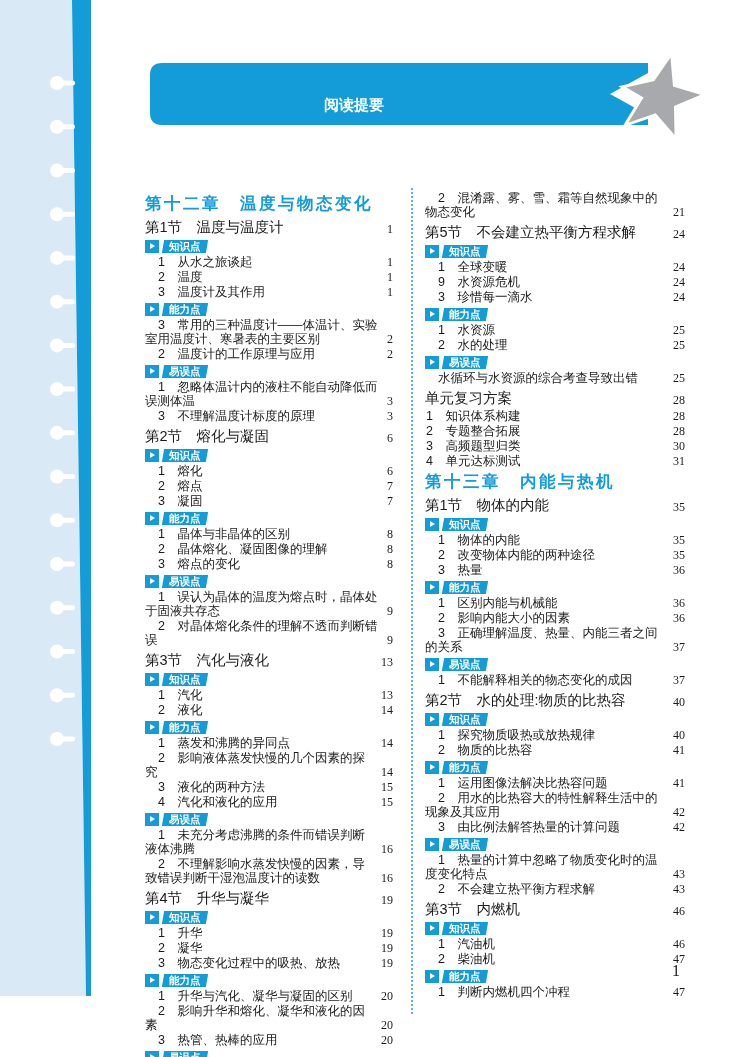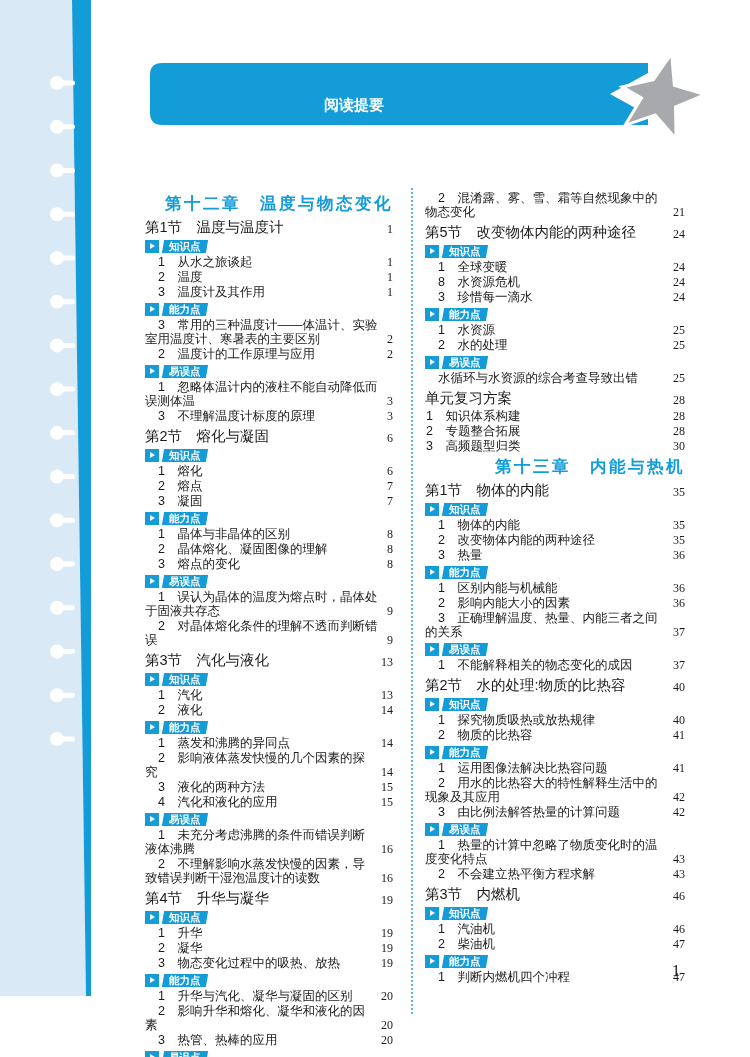--- a/index.html
+++ b/index.html
@@ -24,21 +24,21 @@
   
   .col { position:absolute; top:190px; }
   .col-left  { left:145px; width:248px; }
   .col-right { left:425px; width:260px; }
   .divider {
     position:absolute; left:411px; top:188px; width:2px; height:826px;
     background:repeating-linear-gradient(to bottom,#58b6e6 0 2px,transparent 2px 4px);
   }
   .chapter {
     color:#149cd9; font-weight:bold; font-size:16.5px; line-height:22px;
-    letter-spacing:2.5px; margin:2px 0 4px;text-align:right;
+    letter-spacing:2.5px; margin:2px 0 4px;
   }
   .section {
     display:flex; align-items:flex-end; font-weight:normal; font-size:14.5px;
     line-height:18px; margin:4px 0 2px;
   }
   .sec-text { flex:1; }
   .badge-row { display:flex; align-items:center; height:14px; margin:3px 0 2px; }
   .badge-arrow {
     width:14px; height:13px; background:#149cd9; margin-right:4px;
     display:flex; align-items:center; justify-content:center; flex:0 0 auto;
@@ -299,33 +299,33 @@
       <span class="badge-arrow"></span>
       <span class="badge-label"><span>易误点</span></span>
     </div>
   </div>
 <div class="col col-right" id="col-right">
     <div class="item">
       <span class="item-text">2　混淆露、雾、雪、霜等自然现象中的物态变化</span>
       <span class="pg">21</span>
     </div>
     <div class="section">
-      <span class="sec-text">第5节　改变物体内能的两种途径</span>
+      <span class="sec-text">第5节　不会建立热平衡方程求解</span>
       <span class="pg">24</span>
     </div>
     <div class="badge-row">
       <span class="badge-arrow"></span>
       <span class="badge-label"><span>知识点</span></span>
     </div>
     <div class="item">
       <span class="item-text">1　全球变暖</span>
       <span class="pg">24</span>
     </div>
     <div class="item">
-      <span class="item-text">8　水资源危机</span>
+      <span class="item-text">9　水资源危机</span>
       <span class="pg">24</span>
     </div>
     <div class="item">
       <span class="item-text">3　珍惜每一滴水</span>
       <span class="pg">24</span>
     </div>
     <div class="badge-row">
       <span class="badge-arrow"></span>
       <span class="badge-label"><span>能力点</span></span>
     </div>
@@ -354,20 +354,24 @@
       <span class="pg">28</span>
     </div>
     <div class="item uitem">
       <span class="item-text">2　专题整合拓展</span>
       <span class="pg">28</span>
     </div>
     <div class="item uitem">
       <span class="item-text">3　高频题型归类</span>
       <span class="pg">30</span>
     </div>
+    <div class="item uitem">
+      <span class="item-text">4　单元达标测试</span>
+      <span class="pg">31</span>
+    </div>
     <div class="chapter">第十三章　内能与热机</div>
     <div class="section">
       <span class="sec-text">第1节　物体的内能</span>
       <span class="pg">35</span>
     </div>
     <div class="badge-row">
       <span class="badge-arrow"></span>
       <span class="badge-label"><span>知识点</span></span>
     </div>
     <div class="item">

